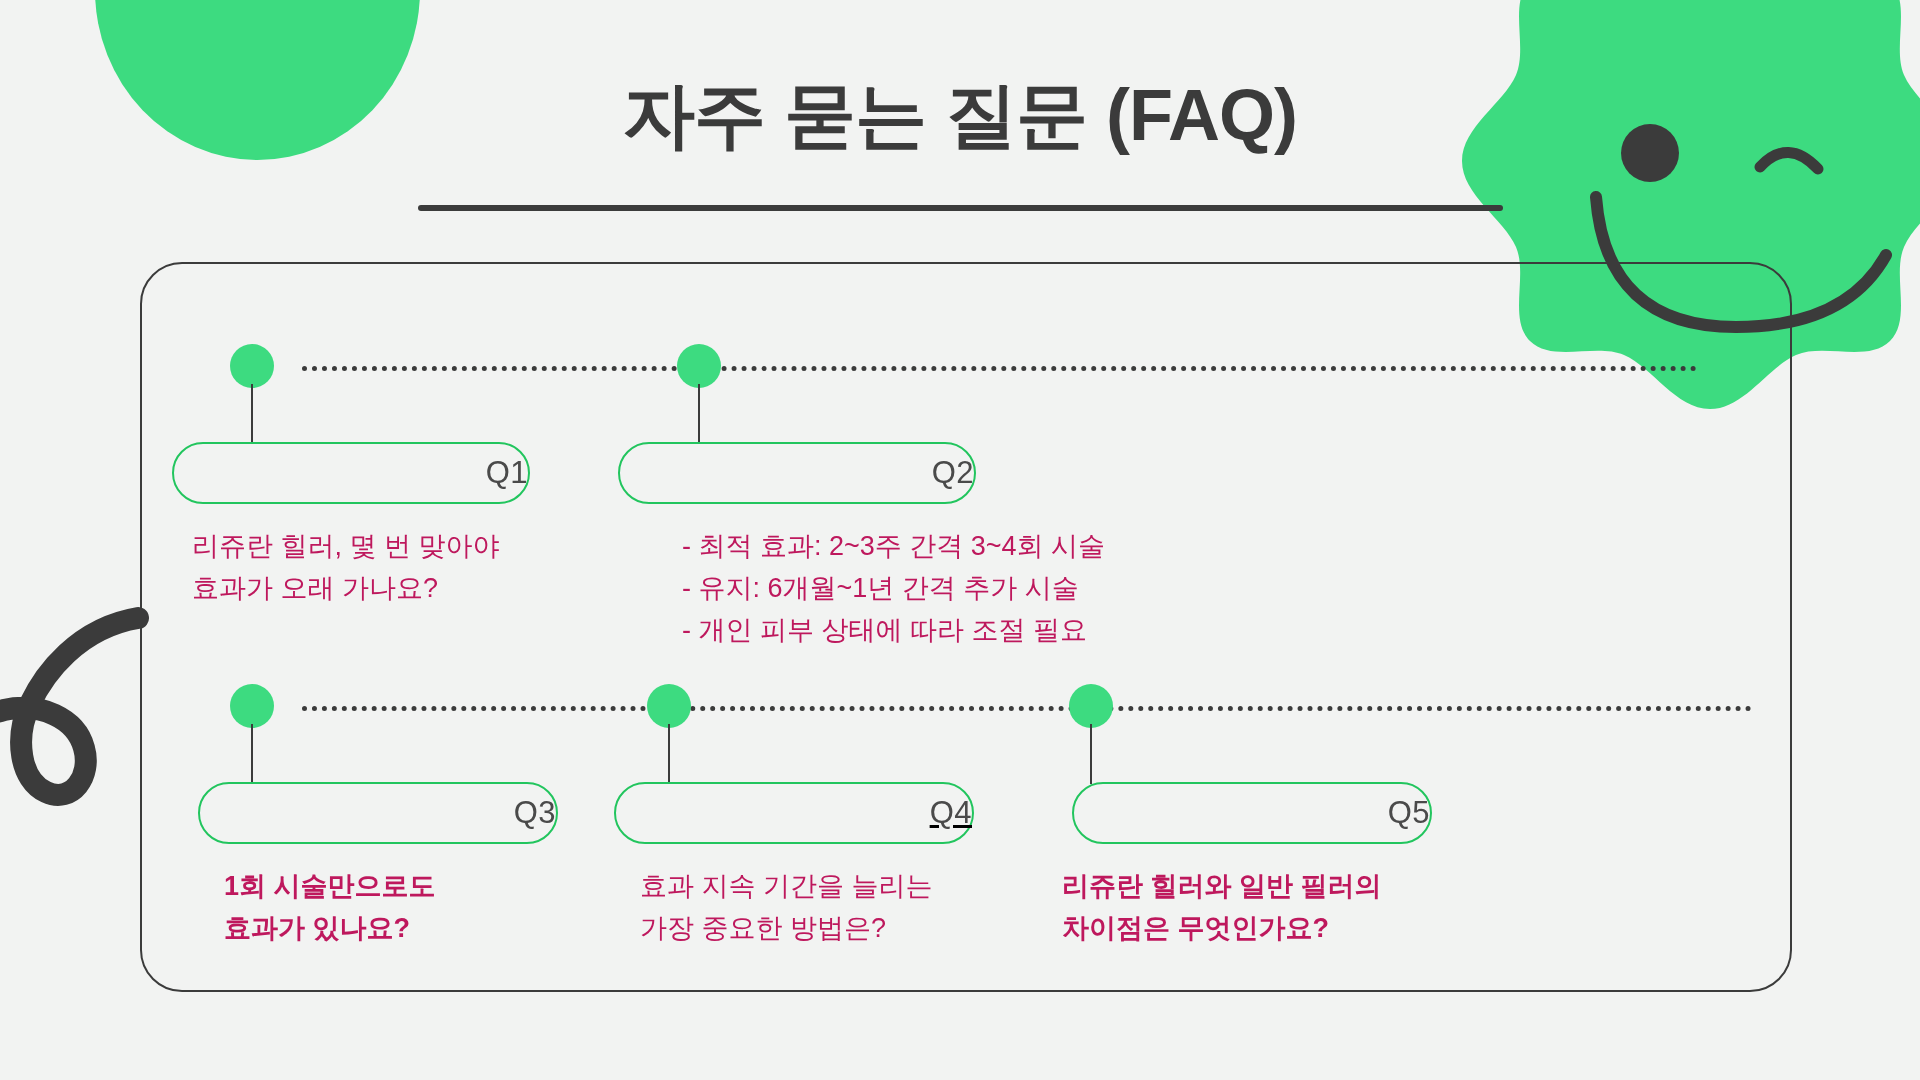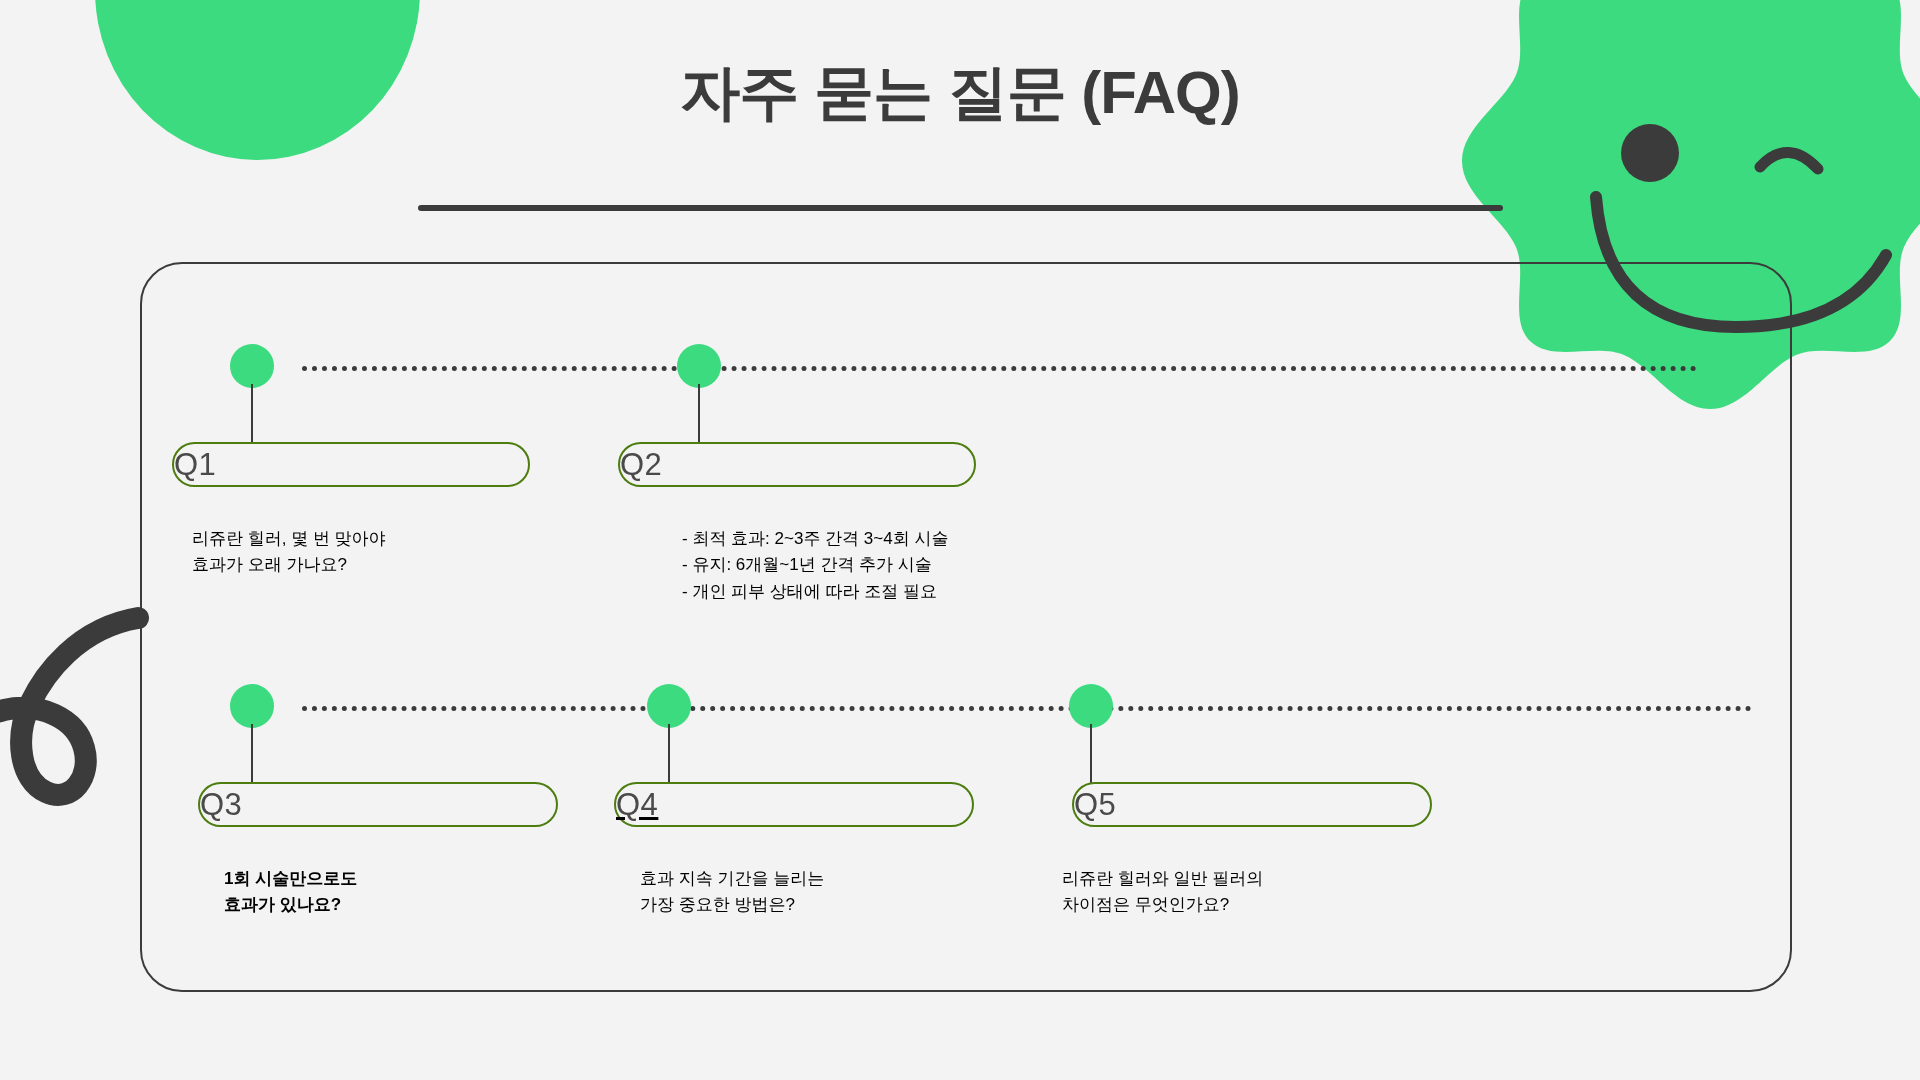--- a/index.html
+++ b/index.html
@@ -50,26 +50,26 @@
 
   
   .title-wrap {
     position: absolute;
     left: 0;
     top: 60px;
     width: 1920px;
     text-align: center;
   }
   .page-title {
-    font-size: 60px;
+    font-size: 72px;
     font-weight: 700;
     color: #3b3b3b;
     letter-spacing: -1px;
     line-height: 1.1;
-    margin: 0;
+    margin: 16px;
     font-family: "Liberation Sans", "DejaVu Sans", sans-serif;
   }
   .title-rule {
     position: absolute;
     left: 418px;
     top: 205px;
     width: 1085px;
     height: 6px;
     background: #3b3b3b;
     border-radius: 3px;
@@ -124,42 +124,42 @@
     position: absolute;
     left: 21px;
     top: 40px;
     width: 2px;
     height: 60px;
     background: #3b3b3b;
   }
 
   .pill {
     position: absolute;
-    height: 45px;
-    border: 2px solid #4d7c0f;
+    height: 62px;
+    border: 2px solid #22c55e;
     border-radius: 34px;
     box-sizing: border-box;
     display: flex;
     align-items: center;
-    justify-content: flex-start;
+    justify-content: flex-end;
     background: #f2f3f2;
     top: 98px;
   }
   .pill-label {
     font-size: 31px;
     color: #4a4a4a;
     font-weight: 400;
     letter-spacing: 0.5px;
   }
 
   .answer {
     position: absolute;
-    font-size: 17px;
+    font-size: 27px;
     line-height: 1.55;
-    color: #000000;
+    color: #be185d;
     white-space: pre-line;
     top: 182px;
   }
 
   
   .n-q1 { left: 88px; }
   .p-q1 { left: 30px;  width: 358px; }
   .a-q1 { left: 50px; }
 
   .n-q2 { left: 535px; }
@@ -170,21 +170,21 @@
   .n-q3 { left: 88px; }
   .p-q3 { left: 56px;  width: 360px; }
   .a-q3 { left: 82px; font-weight: bold; }
 
   .n-q4 { left: 505px; }
   .p-q4 { left: 472px; width: 360px; text-decoration: underline; }
   .a-q4 { left: 498px; }
 
   .n-q5 { left: 927px; }
   .p-q5 { left: 930px; width: 360px; }
-  .a-q5 { left: 920px; }
+  .a-q5 { left: 920px; font-weight: bold; }
 </style>
 </head>
 <body>
 
 <div id="stage">
 
   <div class="deco-circle-tl"></div>
 
   <svg class="deco-flower" viewBox="0 0 560 560">
     <path d="M280 8

